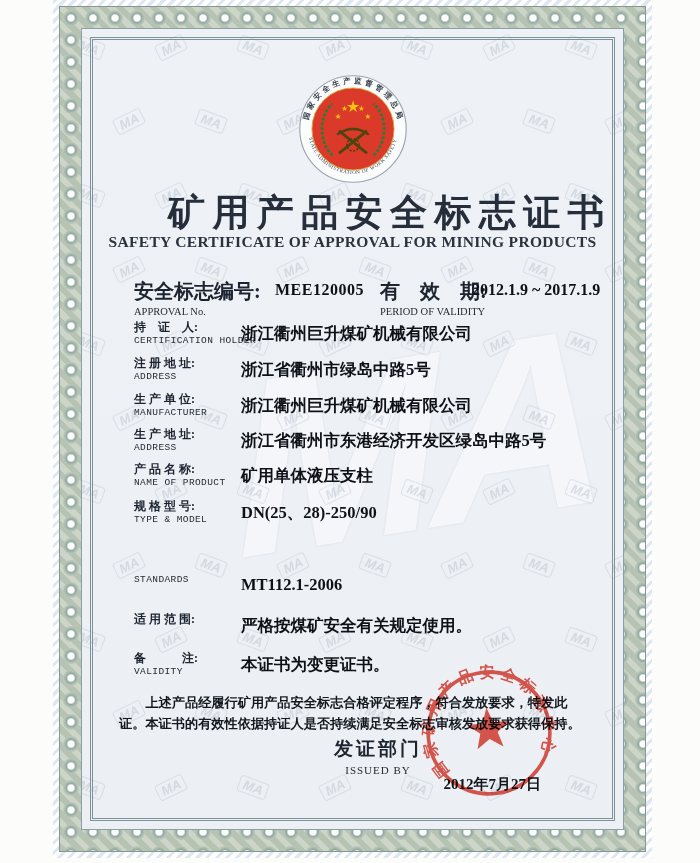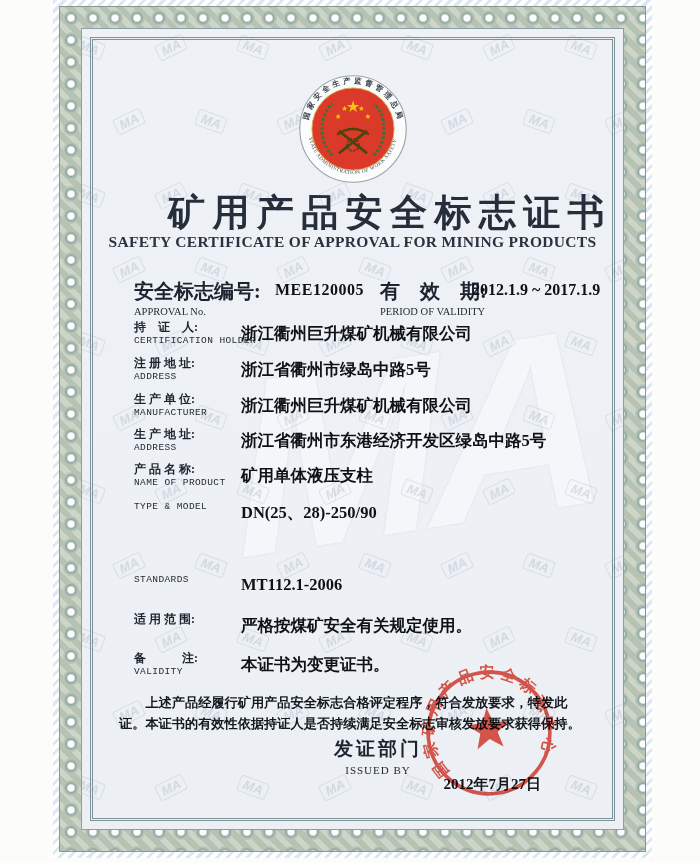--- a/index.html
+++ b/index.html
@@ -246,20 +246,21 @@
           <div class="cn">生 产 地 址:</div>
           <div class="en">ADDRESS</div>
           <div class="val">浙江省衢州市东港经济开发区绿岛中路5号</div>
         </div>
         <div class="row r4">
           <div class="cn">产 品 名 称:</div>
           <div class="en">NAME OF PRODUCT</div>
           <div class="val">矿用单体液压支柱</div>
         </div>
         <div class="row r5">
+          <div class="cn">规 格 型 号:</div>
           <div class="en">TYPE &amp; MODEL</div>
           <div class="val">DN(25、28)-250/90</div>
         </div>
         <div class="row r6">
           <div class="en">STANDARDS</div>
           <div class="val">MT112.1-2006</div>
         </div>
         <div class="row r7">
           <div class="cn">适 用 范 围:</div>
           <div class="val">严格按煤矿安全有关规定使用。</div>

